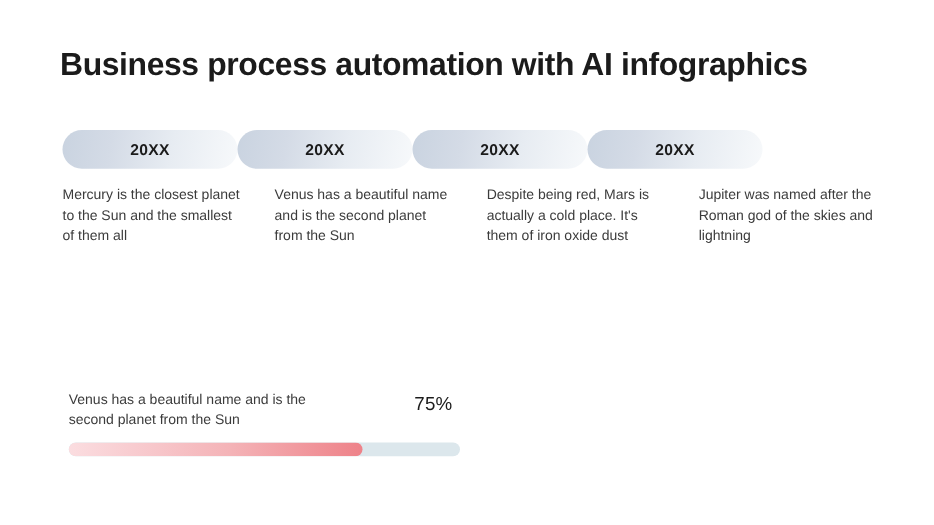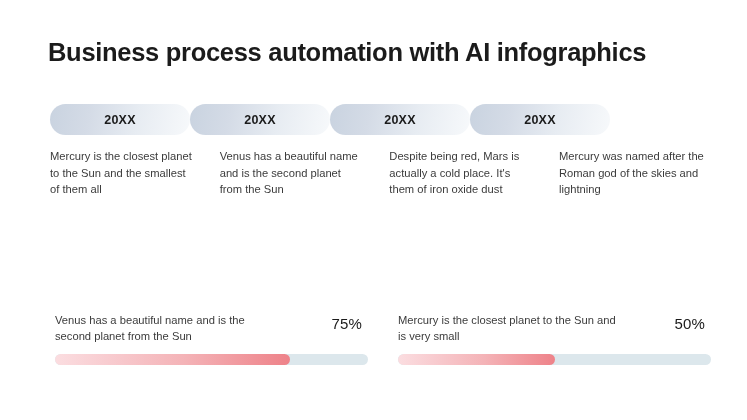--- a/index.html
+++ b/index.html
@@ -166,21 +166,21 @@
     <div class="desc-col">
       <div class="desc-text">Mercury is the closest planet to the Sun and the smallest of them all</div>
     </div>
     <div class="desc-col">
       <div class="desc-text">Venus has a beautiful name and is the second planet from the Sun</div>
     </div>
     <div class="desc-col">
       <div class="desc-text">Despite being red, Mars is actually a cold place. It's them of iron oxide dust</div>
     </div>
     <div class="desc-col">
-      <div class="desc-text">Mercury was named after the Roman god of the skies and lightning</div>
+      <div class="desc-text">Jupiter was named after the Roman god of the skies and lightning</div>
     </div>
   </div>
 
   <div class="timeline">
 
     
     
     
     
 
@@ -202,25 +202,16 @@
     <div class="prog-block" style="left:50px;">
       <div class="prog-head">
         <div class="prog-label">Venus has a beautiful name and is the second planet from the Sun</div>
         <div class="prog-pct">75%</div>
       </div>
       <div class="prog-track">
         <div class="prog-fill" style="width: 75%;"></div>
       </div>
     </div>
 
-    <div class="prog-block" style="left:393px;">
-      <div class="prog-head">
-        <div class="prog-label">Mercury is the closest planet to the Sun and is very small</div>
-        <div class="prog-pct">50%</div>
-      </div>
-      <div class="prog-track">
-        <div class="prog-fill" style="width: 50%;"></div>
-      </div>
-    </div>
 
   </div>
 
 </div>
 
 </body></html>

